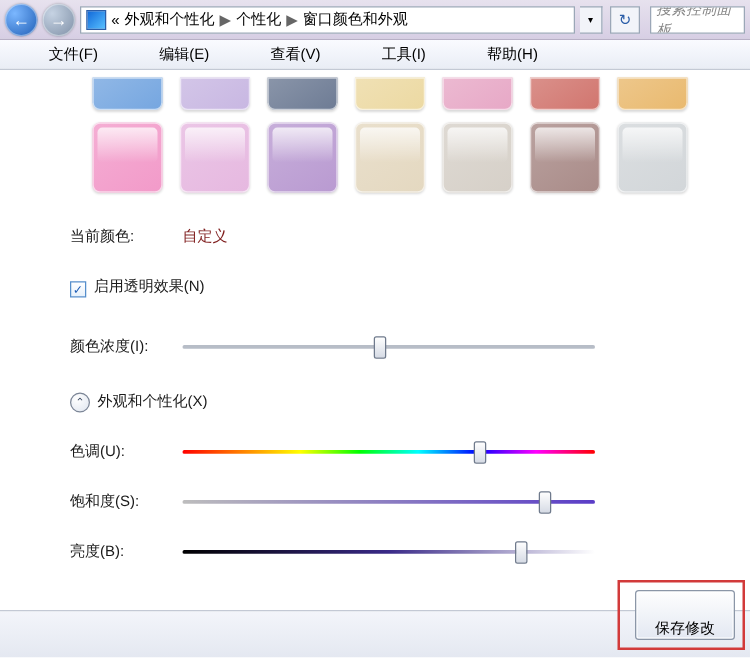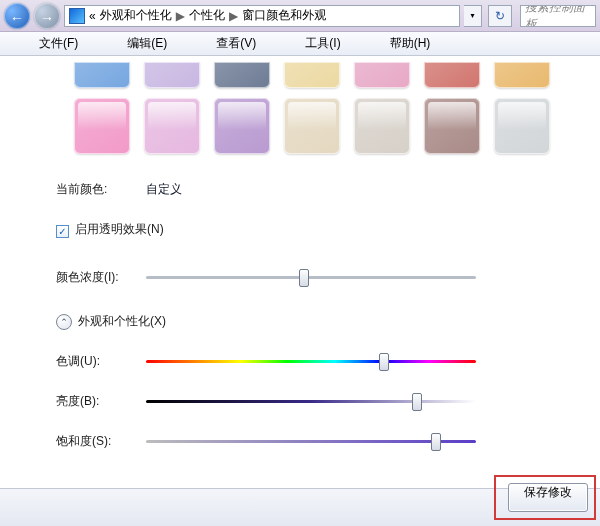--- a/index.html
+++ b/index.html
@@ -25,36 +25,36 @@
   .swatch-rows { padding-left: 74px; }
   .swatch-row { display:flex; gap:14px; margin-bottom:10px; }
   .swatch { width:56px; height:56px; border-radius:6px; box-shadow: inset 0 0 0 1px rgba(255,255,255,.6), 0 1px 2px rgba(0,0,0,.15); position:relative; overflow:hidden; }
   .swatch::after { content:""; position:absolute; left:4px; top:4px; right:4px; height:50%; border-radius:4px; background:linear-gradient(rgba(255,255,255,.75), rgba(255,255,255,0)); }
   .swatch-row.top .swatch { height:26px; border-radius:0 0 6px 6px; }
   .swatch-row.top .swatch::after { display:none; }
 
   .form-area { padding: 8px 0 0 56px; }
   .row { display:flex; align-items:flex-end; min-height:26px; margin-bottom:14px; gap:6px; font-size:12px; color:#1a1a1a; }
   .label { width:84px; }
-  .val { color:#0f172a; }
+  .val { color:#7f1d1d; }
   .chk { width:13px; height:13px; border:1px solid #568ecb; background:linear-gradient(#fff,#e7f1fb); display:inline-flex; align-items:center; justify-content:center; font-size:10px; color:#1e5db5; }
 
   .slider { flex:1; height:18px; position:relative; max-width:330px; }
   .slider .track { position:absolute; left:0; right:0; top:8px; height:3px; background:#b7bdc7; border-radius:2px; }
   .slider.hue .track { background: linear-gradient(90deg, red, #ff8000, yellow, lime, cyan, blue, magenta, red); }
   .slider.sat .track { background: linear-gradient(90deg, #bdbdbd, #5a3dc7); }
   .slider.lig .track { background: linear-gradient(90deg, #000, #3a2a88, #fff); }
   .slider .thumb { position:absolute; top:1px; width:10px; height:18px; background: linear-gradient(#fefefe,#d6dbe5); border:1px solid #6f7a8c; border-radius:2px; transform:translateX(-50%); }
 
   .collapse-btn { width:16px; height:16px; border-radius:50%; border:1px solid #7b8596; display:inline-flex; align-items:center; justify-content:center; font-size:9px; color:#3b4a63; background:radial-gradient(circle at 35% 30%, #fff, #dfe5ef); }
 
   
   .footer { position:absolute; left:0; right:0; bottom:0; height:38px; background:linear-gradient(#f3f5fa,#e4e8f1); border-top:1px solid #c3c9d4; }
   .save-area { position:absolute; right:4px; bottom:6px; border:2px solid #d23a3a; padding:6px 6px 6px 12px; }
-  .btn { height:29px; min-width:80px; padding:0 10px; background:linear-gradient(#fefefe,#e3e8f2); border:1px solid #8b96a7; border-radius:3px; font-size:12px; display:inline-flex; align-items:flex-start; justify-content:center; box-shadow: inset 0 0 0 1px #fff; }
+  .btn { height:40px; min-width:80px; padding:0 10px; background:linear-gradient(#fefefe,#e3e8f2); border:1px solid #8b96a7; border-radius:3px; font-size:12px; display:inline-flex; align-items:flex-end; justify-content:center; box-shadow: inset 0 0 0 1px #fff; }
 </style>
 </head>
 <body>
 
 <div class="glass-bar">
   <div class="nav-btn">
       <span>←</span>
     </div>
   <div class="nav-btn fwd">
       <span>→</span>
@@ -141,32 +141,32 @@
 
     <div class="row">
       <span class="label">色调(U):</span>
       <div class="slider hue">
         <div class="track"></div>
         <div class="thumb" style="left:72%"></div>
       </div>
     </div>
 
     <div class="row">
+      <span class="label">饱和度(S):</span>
+      <div class="slider sat">
+        <div class="track"></div>
+        <div class="thumb" style="left:88%"></div>
+      </div>
+    </div>
+
+    <div class="row">
       <span class="label">亮度(B):</span>
       <div class="slider lig">
         <div class="track"></div>
         <div class="thumb" style="left:82%"></div>
-      </div>
-    </div>
-
-    <div class="row">
-      <span class="label">饱和度(S):</span>
-      <div class="slider sat">
-        <div class="track"></div>
-        <div class="thumb" style="left:88%"></div>
       </div>
     </div>
 
   </div>
 
   <div class="footer">
     <div class="save-area">
       <div class="btn">
           <span>保存修改</span>
         </div>

